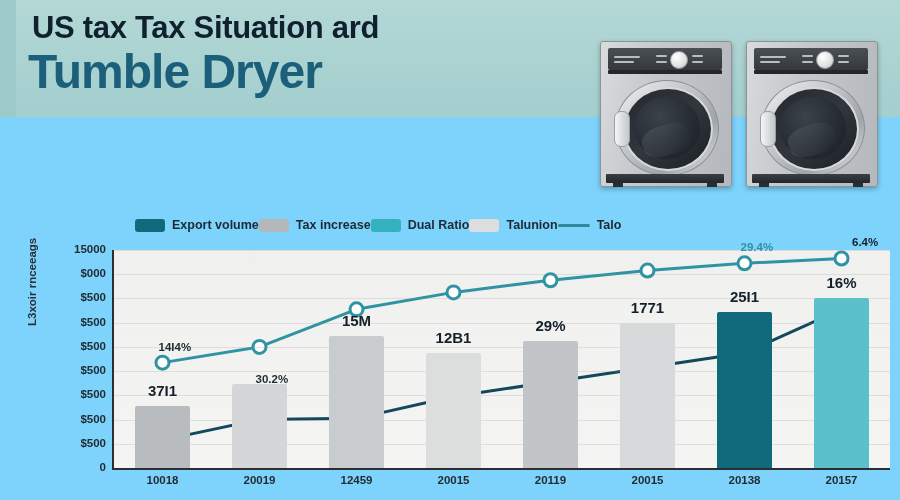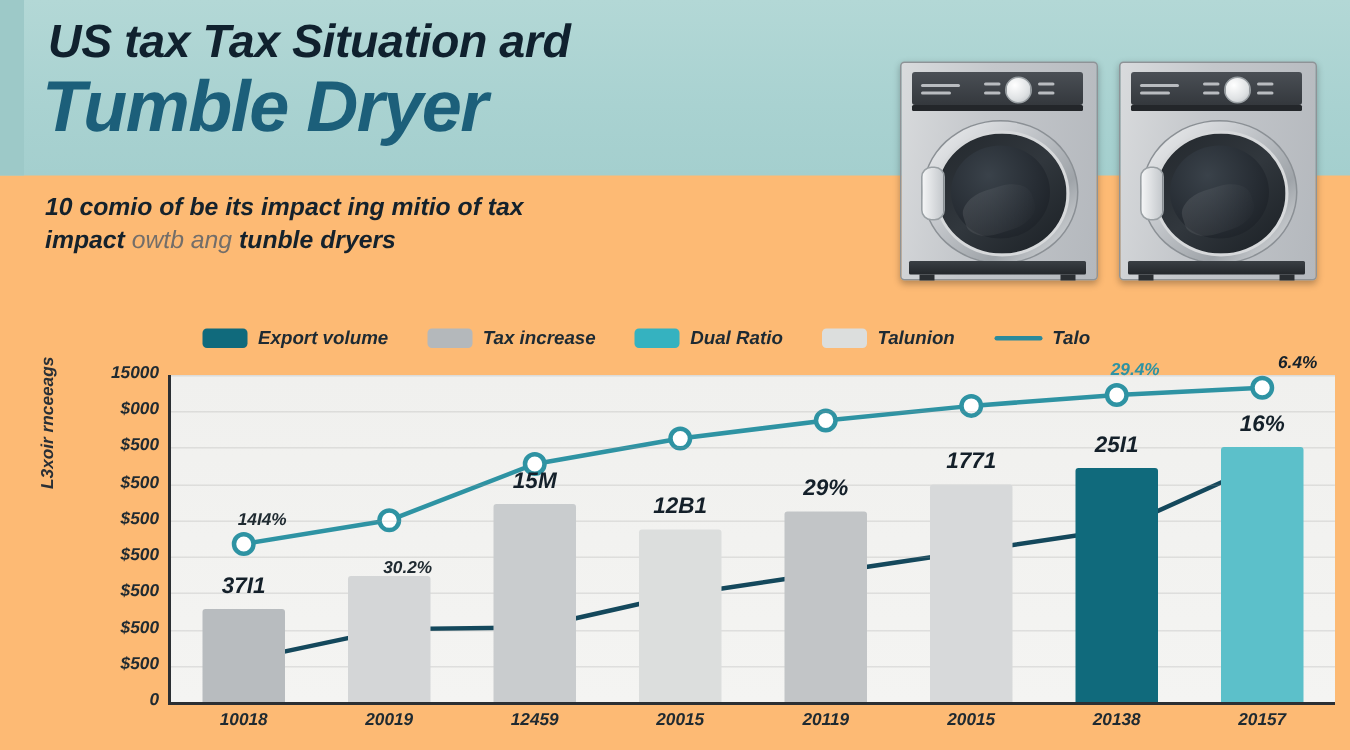--- a/index.html
+++ b/index.html
@@ -2,21 +2,21 @@
 <html><head>
 <meta charset="utf-8">
 <style>
   html,body{margin:0;padding:0;}
   body{
     width:900px;height:500px;overflow:hidden;
     background:#f4f4f2;
     font-family:"Liberation Sans","DejaVu Sans",sans-serif;
     position:relative;
   }
-  #infographic{position:absolute;inset:0;background:#fdba74;font-style:italic;}
+  #infographic{position:absolute;inset:0;background:#7dd3fc;}
 
   
   .header-band{
     position:absolute;left:0;top:0;width:900px;height:117px;
     background:linear-gradient(180deg,#b3d8d6 0%,#a9d2d1 60%,#a4cfce 100%);
   }
   .header-left-strip{
     position:absolute;left:0;top:0;width:16px;height:117px;
     background:#9dc9c8;
   }
@@ -95,21 +95,21 @@
   .m-base{
     position:absolute;left:5px;top:132px;width:118px;height:9px;
     background:linear-gradient(180deg,#3a3f44,#23272b);border-radius:1px;
   }
   .m-feet{position:absolute;top:141px;width:10px;height:4px;background:#2a2e32;}
   .m-foot-l{left:12px;} .m-foot-r{left:106px;}
 
   
   .legend{
     position:absolute;left:135px;top:214px;height:22px;
-    display:flex;align-items:center;gap:26px;
+    display:flex;align-items:center;
   }
   .legend-item{display:flex;align-items:center;gap:7px;}
   .legend-swatch{width:30px;height:13px;border-radius:3px;}
   .legend-line{width:32px;height:3px;border-radius:2px;}
   .legend-label{font-size:12.5px;font-weight:bold;color:#1d2a33;white-space:nowrap;}
 
   
   .chart{position:absolute;left:12px;top:248px;width:876px;height:240px;}
   .plot{
     position:absolute;left:100px;top:2px;width:776px;height:218px;
@@ -147,24 +147,20 @@
 <body>
 
 <div id="infographic">
 
   <div class="header-band">
     <div class="header-left-strip"></div>
     <div class="title-top">US tax Tax Situation ard</div>
     <div class="title-main">Tumble Dryer</div>
   </div>
 
-  <div class="subtitle">
-    <span>10 comio of be its impact ing mitio of tax</span><br>
-    <span>impact </span><span class="faint">owtb ang </span><span>tunble dryers</span>
-  </div>
 
   <div class="appliances">
     <div class="machine m1">
       <div class="m-body">
         <div class="m-panel">
           <div class="m-panel-line pl1"></div>
           <div class="m-panel-line pl2"></div>
           <div class="m-panel-line pl3"></div>
           <div class="m-panel-line pl4"></div>
           <div class="m-panel-line pl5"></div>

